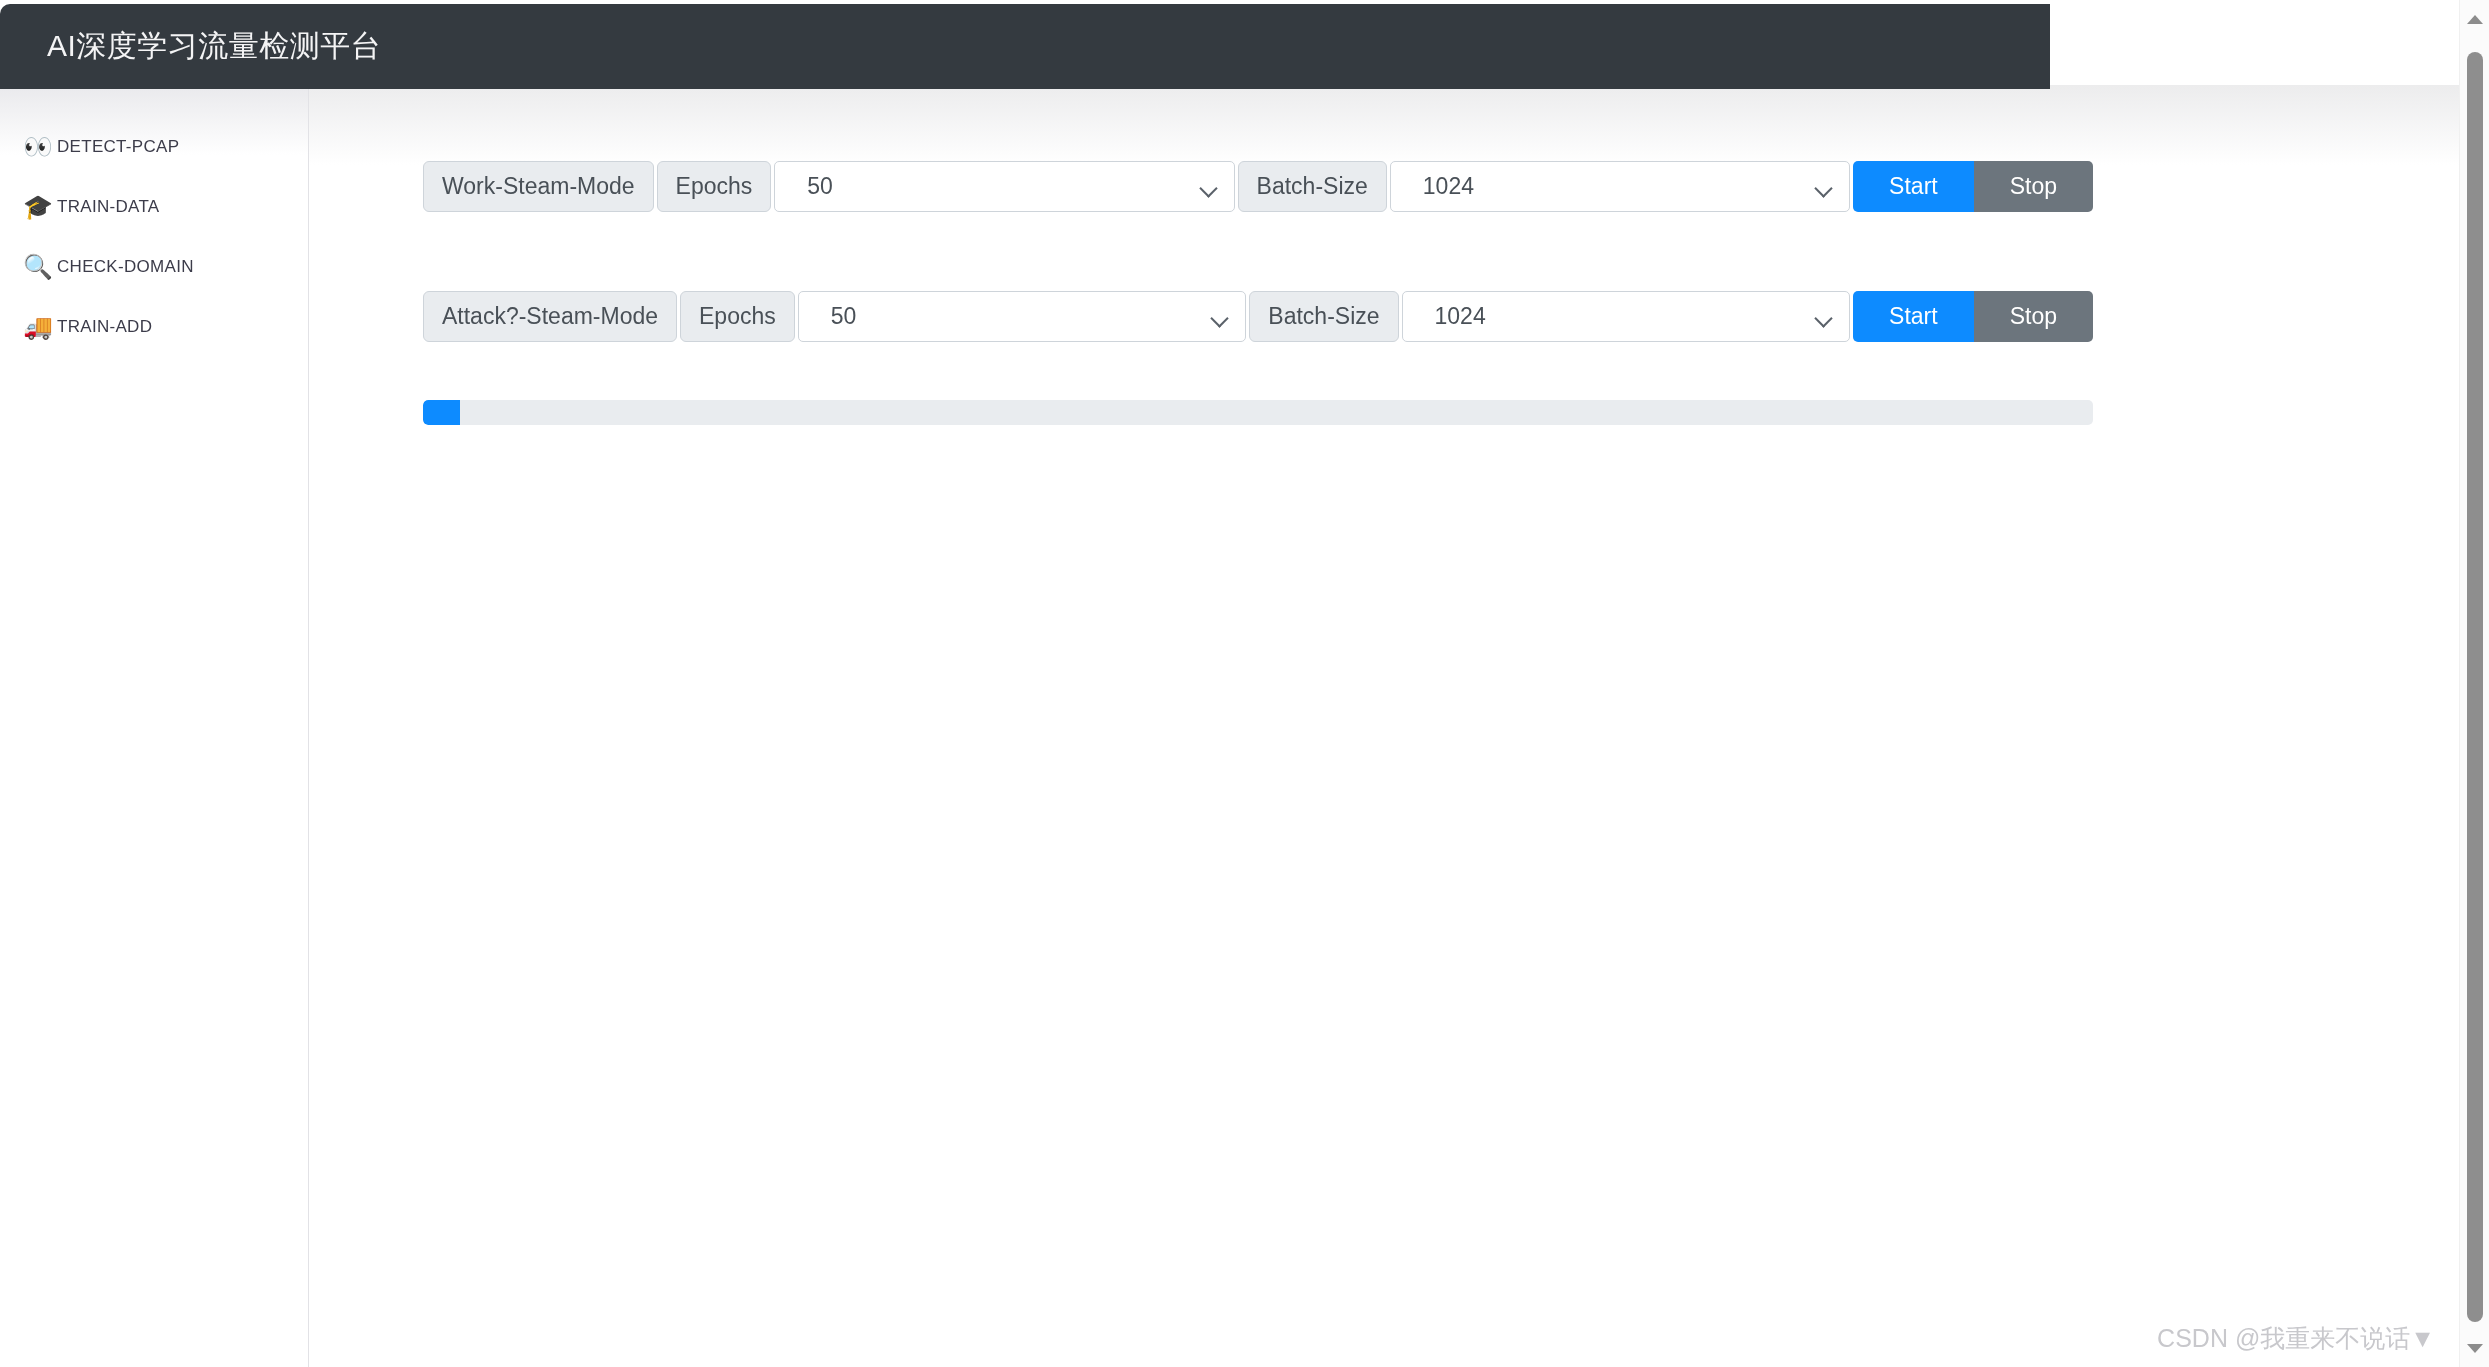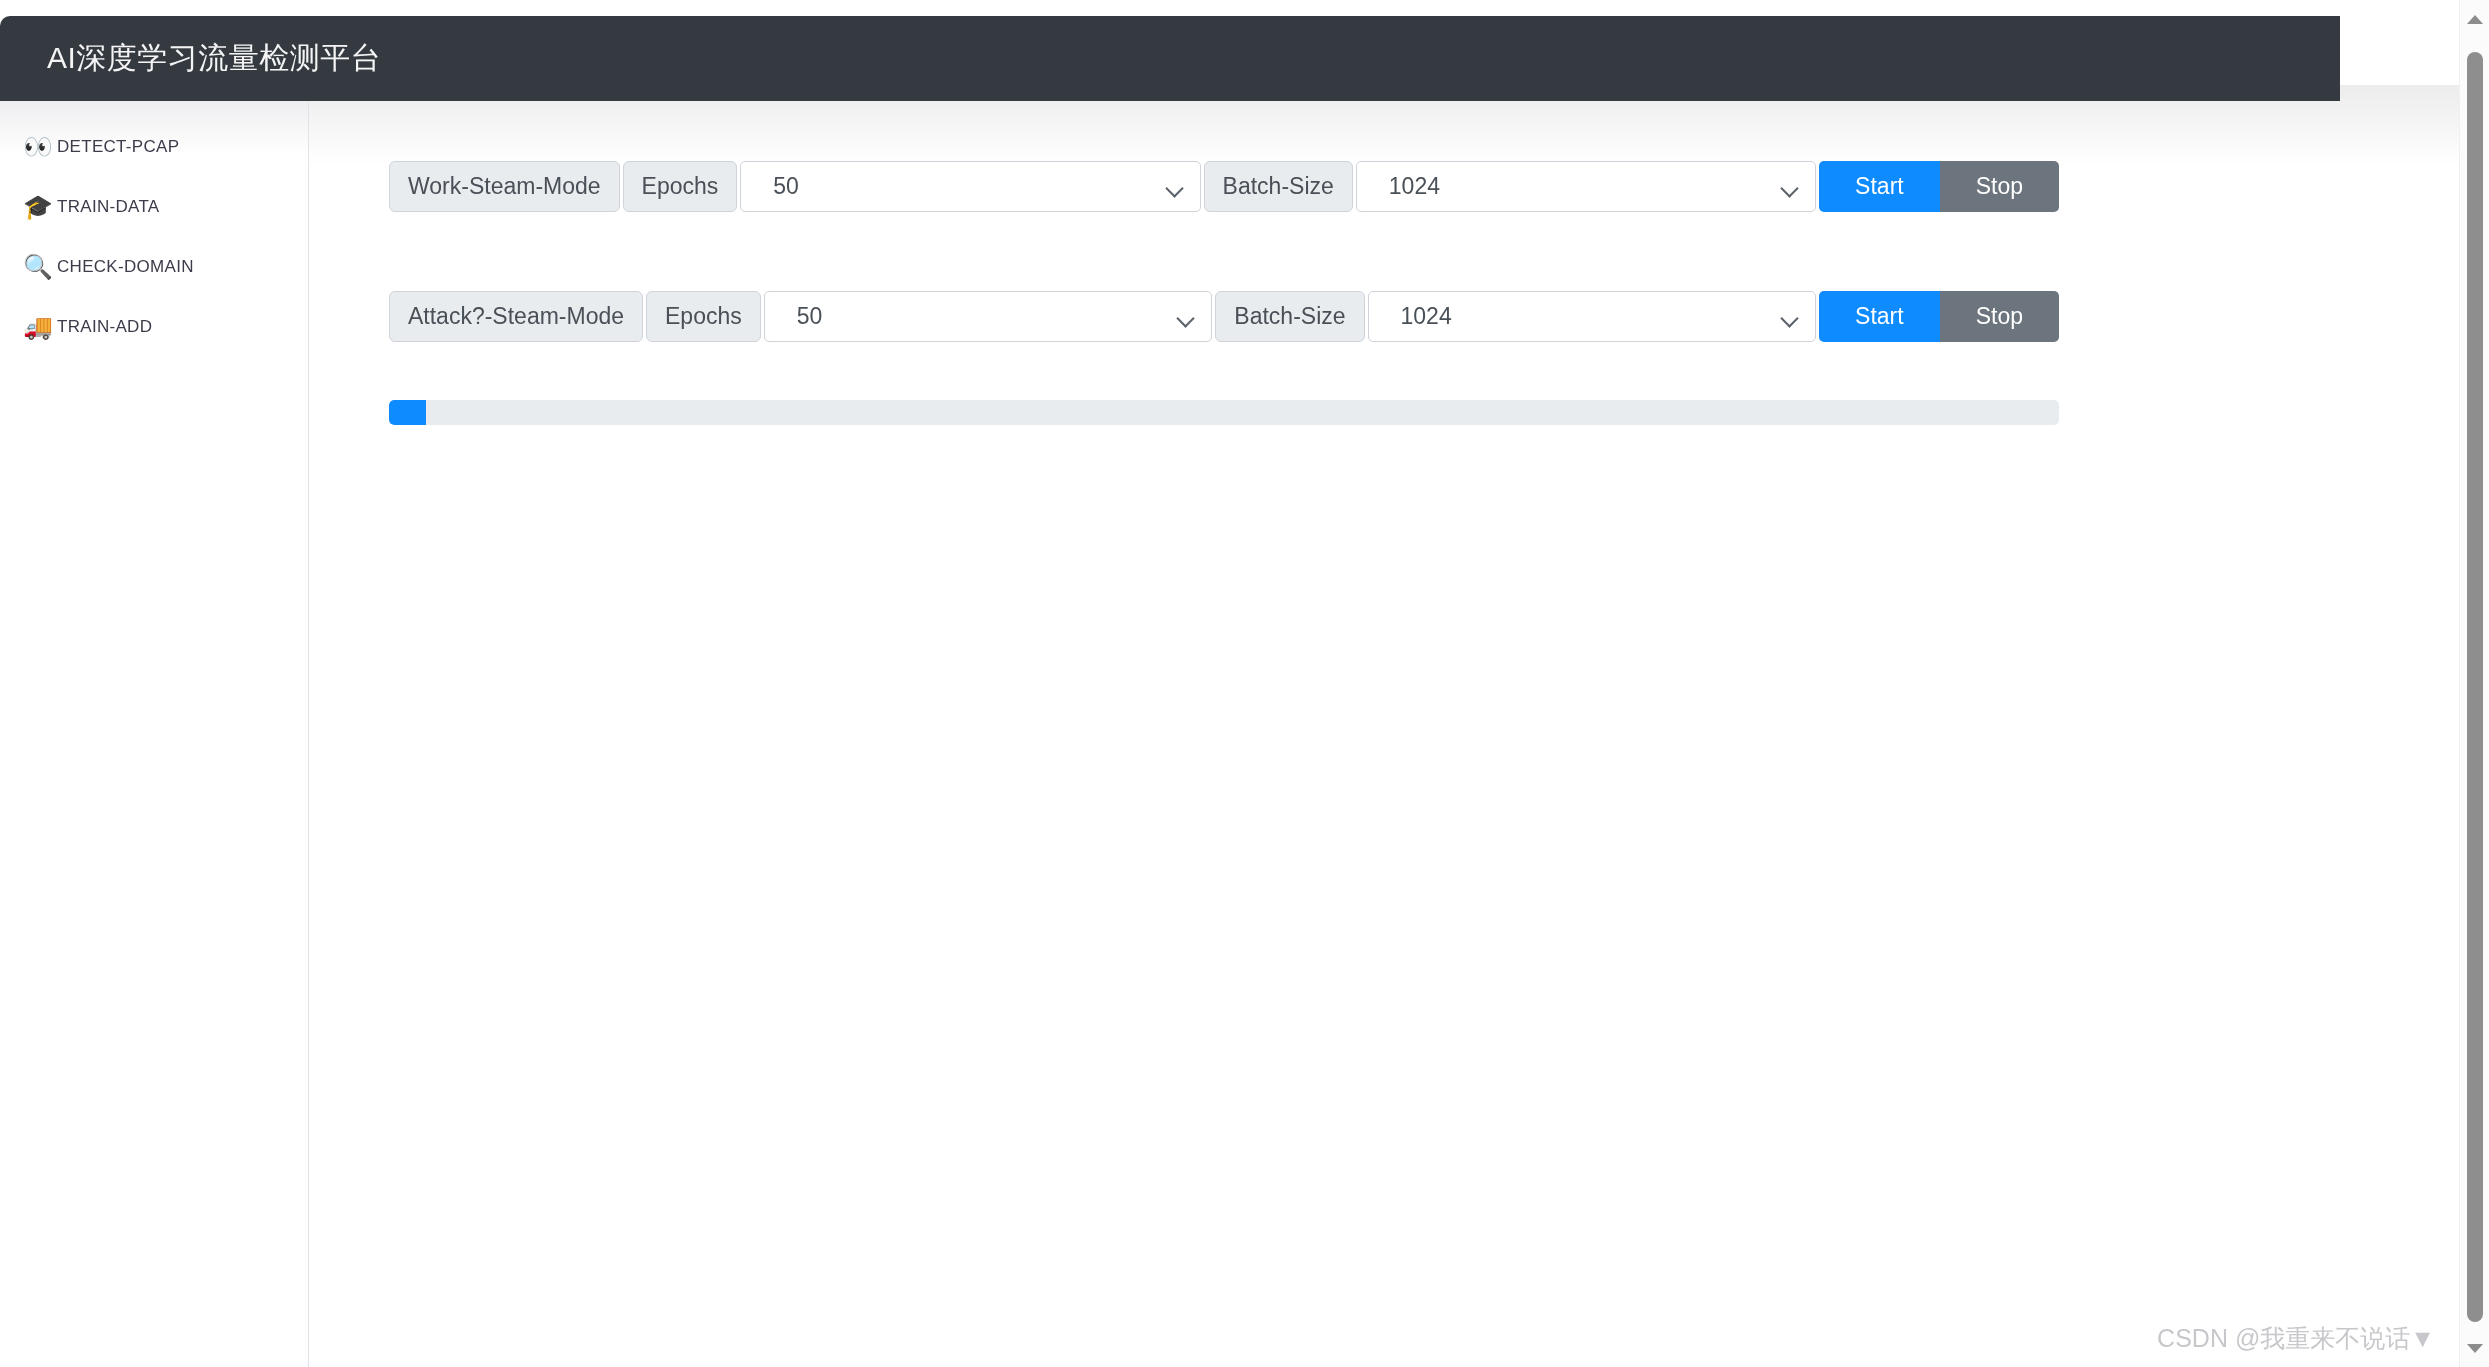--- a/index.html
+++ b/index.html
@@ -15,22 +15,22 @@
   #app {
     position: relative;
     width: 2489px;
     height: 1367px;
     background: #ffffff;
   }
 
   
   .header {
     position: absolute;
-    left: 0; top: 16px;
-    width: 2340px;
+    left: 0; top: 4px;
+    width: 2050px;
     height: 85px;
     background: #343a40;
     border-top-left-radius: 10px;
     display: flex;
     align-items: center;
     z-index: 5;
   }
   .header-title {
     color: #f4f4f5;
     font-size: 30px;
@@ -85,21 +85,21 @@
 
   
   .main {
     position: relative;
     flex: 1;
     height: 100%;
     background: linear-gradient(to bottom, #ececed 0px, #ffffff 80px, #ffffff 100%);
     padding-top: 76px;
   }
   .content-inner {
-    margin-left: 80px;
+    margin-left: 114px;
     width: 1670px;
   }
 
   
   .form-row {
     display: flex;
     align-items: stretch;
     height: 51px;
     width: 1670px;
     margin-bottom: 79px;

